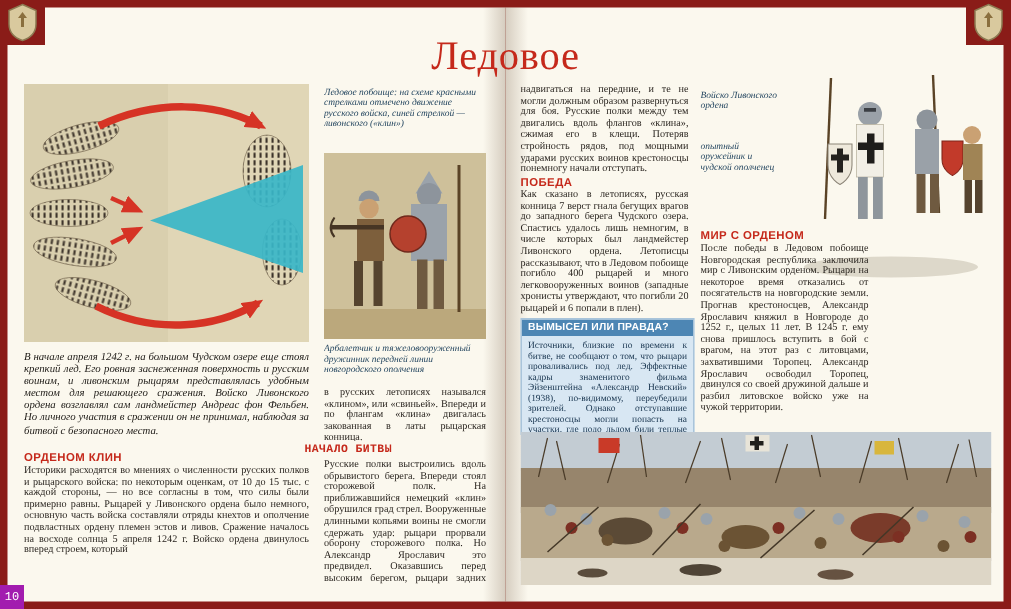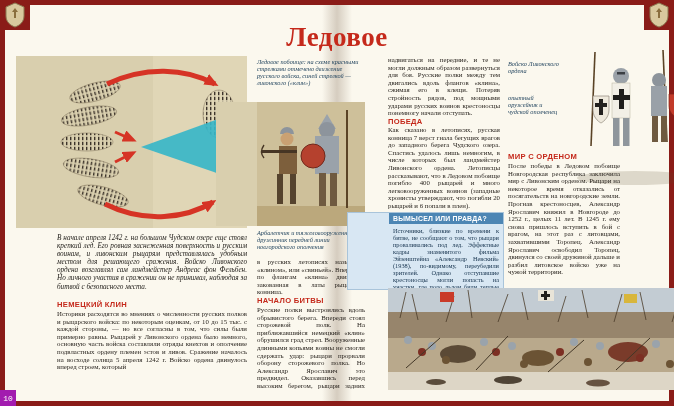--- a/index.html
+++ b/index.html
@@ -7,22 +7,22 @@
          font-family:"Liberation Serif", serif;}
   .page{position:absolute;top:5px;height:396px;background:#fbf8ee;}
   .page.left{left:5px;width:332px;}
   .page.right{left:337px;width:332px;}
   .gutter{position:absolute;top:5px;height:396px;left:322px;width:30px;
           background:linear-gradient(90deg,rgba(0,0,0,0) 0%,rgba(80,50,25,.22) 50%,rgba(0,0,0,0) 100%);}
   .corner{position:absolute;width:30px;height:30px;background:#8a1c18;display:flex;align-items:center;justify-content:center;}
   .corner.tl{left:0;top:0;}
   .corner.tr{right:0;top:0;}
   .title{position:absolute;left:0;top:22px;width:674px;display:flex;justify-content:center;gap:66px;
-         color:#c5291b;font-size:27px;font-weight:bold;letter-spacing:.5px;}
-  .abs{position:absolute;padding-left:41px;}
+         color:#c5291b;font-size:27px;font-weight:normal;letter-spacing:.5px;}
+  .abs{position:absolute;}
   .body{font-size:6.8px;line-height:7.6px;color:#241f1a;text-align:justify;overflow:hidden;}
   .intro{font-size:7.2px;line-height:8.1px;font-weight:normal;font-style:italic;color:#1d1a16;text-align:justify;overflow:hidden;}
   .heading{font-family:"Liberation Sans", sans-serif;font-size:7.6px;font-weight:bold;color:#c5291b;letter-spacing:.3px;}
   .caption{font-size:6.3px;line-height:7.1px;font-style:italic;color:#23455f;text-align:left;overflow:hidden;}
   .illo{background:#d9cfae;overflow:hidden;}
   .illo svg{display:block;}
   .factbox{background:#d8e7f3;overflow:hidden;border:0.5px solid #a9c4da;}
   .factbox .fb-head{background:#4d86b4;color:#fff;font-family:"Liberation Sans", sans-serif;
                     font-size:6.9px;font-weight:bold;padding:2px 4px;letter-spacing:.2px;}
   .factbox .fb-body{padding:3px 4px;font-size:6.3px;line-height:7px;color:#15324d;text-align:justify;}
@@ -106,26 +106,26 @@
       <rect x="33" y="72" width="6" height="30" fill="#55432e"></rect>
       <rect x="5" y="48" width="35" height="3" fill="#463524"></rect>
       <path d="M7,43 q-5,7 0,13" fill="none" stroke="#463524" stroke-width="1.4"></path>
     </svg>
   </div>
 
   <div class="abs caption" style="left:216px;top:229px;width:108px;height:28px;">Арбалетчик и тяжеловооруженный дружинник передней линии новгородского ополчения</div>
 
   <div class="abs intro" style="left:16px;top:234px;width:190px;height:64px;">В начале апреля 1242 г. на большом Чудском озере еще стоял крепкий лед. Его ровная заснеженная поверхность и русским воинам, и ливонским рыцарям представлялась удобным местом для решающего сражения. Войско Ливонского ордена возглавлял сам ландмейстер Андреас фон Фельбен. Но личного участия в сражении он не принимал, наблюдая за битвой с безопасного места.</div>
 
-  <div class="abs heading" style="left:16px;top:300px;">НЕМЕЦКИЙ КЛИН</div>
+  <div class="abs heading" style="left:16px;top:300px;">ОРДЕНОМ КЛИН</div>
   <div class="abs body" style="left:16px;top:310px;width:190px;height:82px;">Историки расходятся во мнениях о численности русских полков и рыцарского войска: по некоторым оценкам, от 10 до 15 тыс. с каждой стороны, — но все согласны в том, что силы были примерно равны. Рыцарей у Ливонского ордена было немного, основную часть войска составляли отряды кнехтов и ополчение подвластных ордену племен эстов и ливов. Сражение началось на восходе солнца 5 апреля 1242 г. Войско ордена двинулось вперед строем, который</div>
 
   <div class="abs body" style="left:216px;top:258px;width:108px;height:36px;">в русских летописях назывался «клином», или «свиньей». Впереди и по флангам «клина» двигалась закованная в латы рыцарская конница.</div>
 
-  <div class="abs heading" style="left:216px;top:296px;">НАЧАЛО БИТВЫ</div>
+  <div class="abs heading" style="left:203px;top:296px;font-family:Liberation Mono, monospace;">НАЧАЛО БИТВЫ</div>
   <div class="abs body" style="left:216px;top:306px;width:108px;height:86px;">Русские полки выстроились вдоль обрывистого берега. Впереди стоял сторожевой полк. На приближавшийся немецкий «клин» обрушился град стрел. Вооруженные длинными копьями воины не смогли сдержать удар: рыцари прорвали оборону сторожевого полка. Но Александр Ярославич это предвидел. Оказавшись перед высоким берегом, рыцари задних рядов продолжали</div>
 
   <div class="abs body" style="left:347px;top:56px;width:112px;height:60px;">надвигаться на передние, и те не могли должным образом развернуться для боя. Русские полки между тем двигались вдоль флангов «клина», сжимая его в клещи. Потеряв стройность рядов, под мощными ударами русских воинов крестоносцы понемногу начали отступать.</div>
 
   <div class="abs heading" style="left:347px;top:117px;">ПОБЕДА</div>
   <div class="abs body" style="left:347px;top:126px;width:112px;height:84px;">Как сказано в летописях, русская конница 7 верст гнала бегущих врагов до западного берега Чудского озера. Спастись удалось лишь немногим, в числе которых был ландмейстер Ливонского ордена. Летописцы рассказывают, что в Ледовом побоище погибло 400 рыцарей и много легковооруженных воинов (западные хронисты утверждают, что погибли 20 рыцарей и 6 попали в плен).</div>
 
   <div class="abs factbox" style="left:347px;top:212px;width:114px;height:76px;">
     <div class="fb-head">ВЫМЫСЕЛ ИЛИ ПРАВДА?</div>
     <div class="fb-body">Источники, близкие по времени к битве, не сообщают о том, что рыцари проваливались под лед. Эффектные кадры знаменитого фильма Эйзенштейна «Александр Невский» (1938), по-видимому, переубедили зрителей. Однако отступавшие крестоносцы могли попасть на участки, где подо льдом били теплые ключи, и утонуть.</div>

